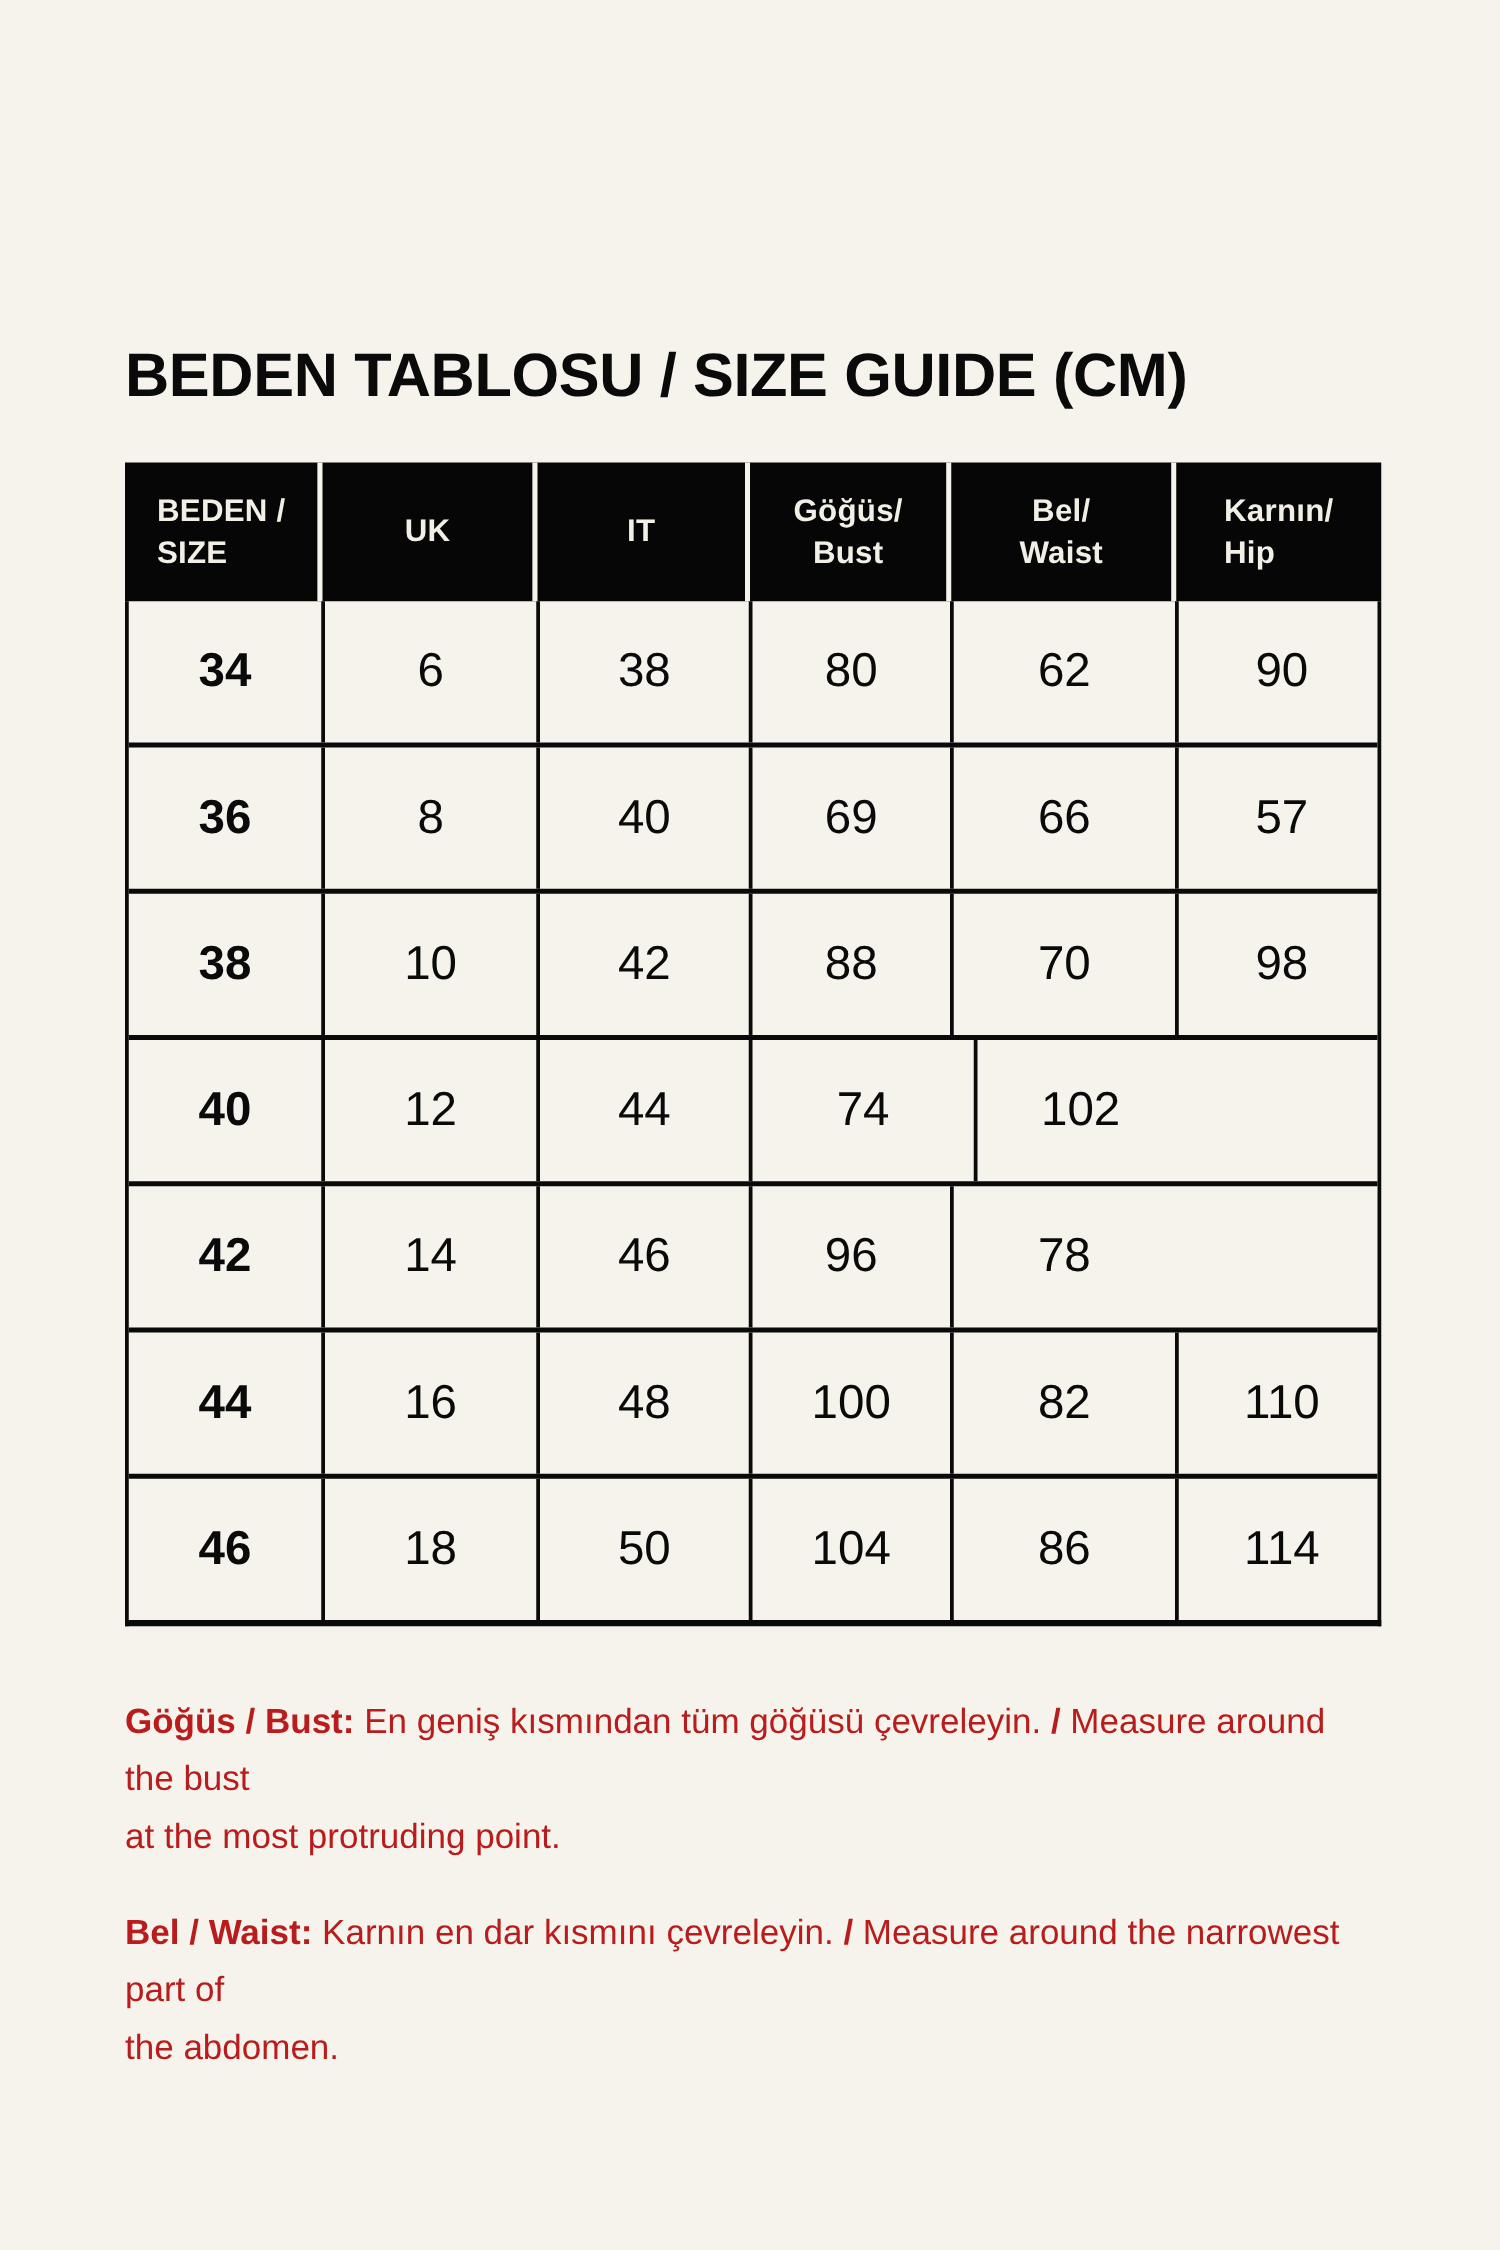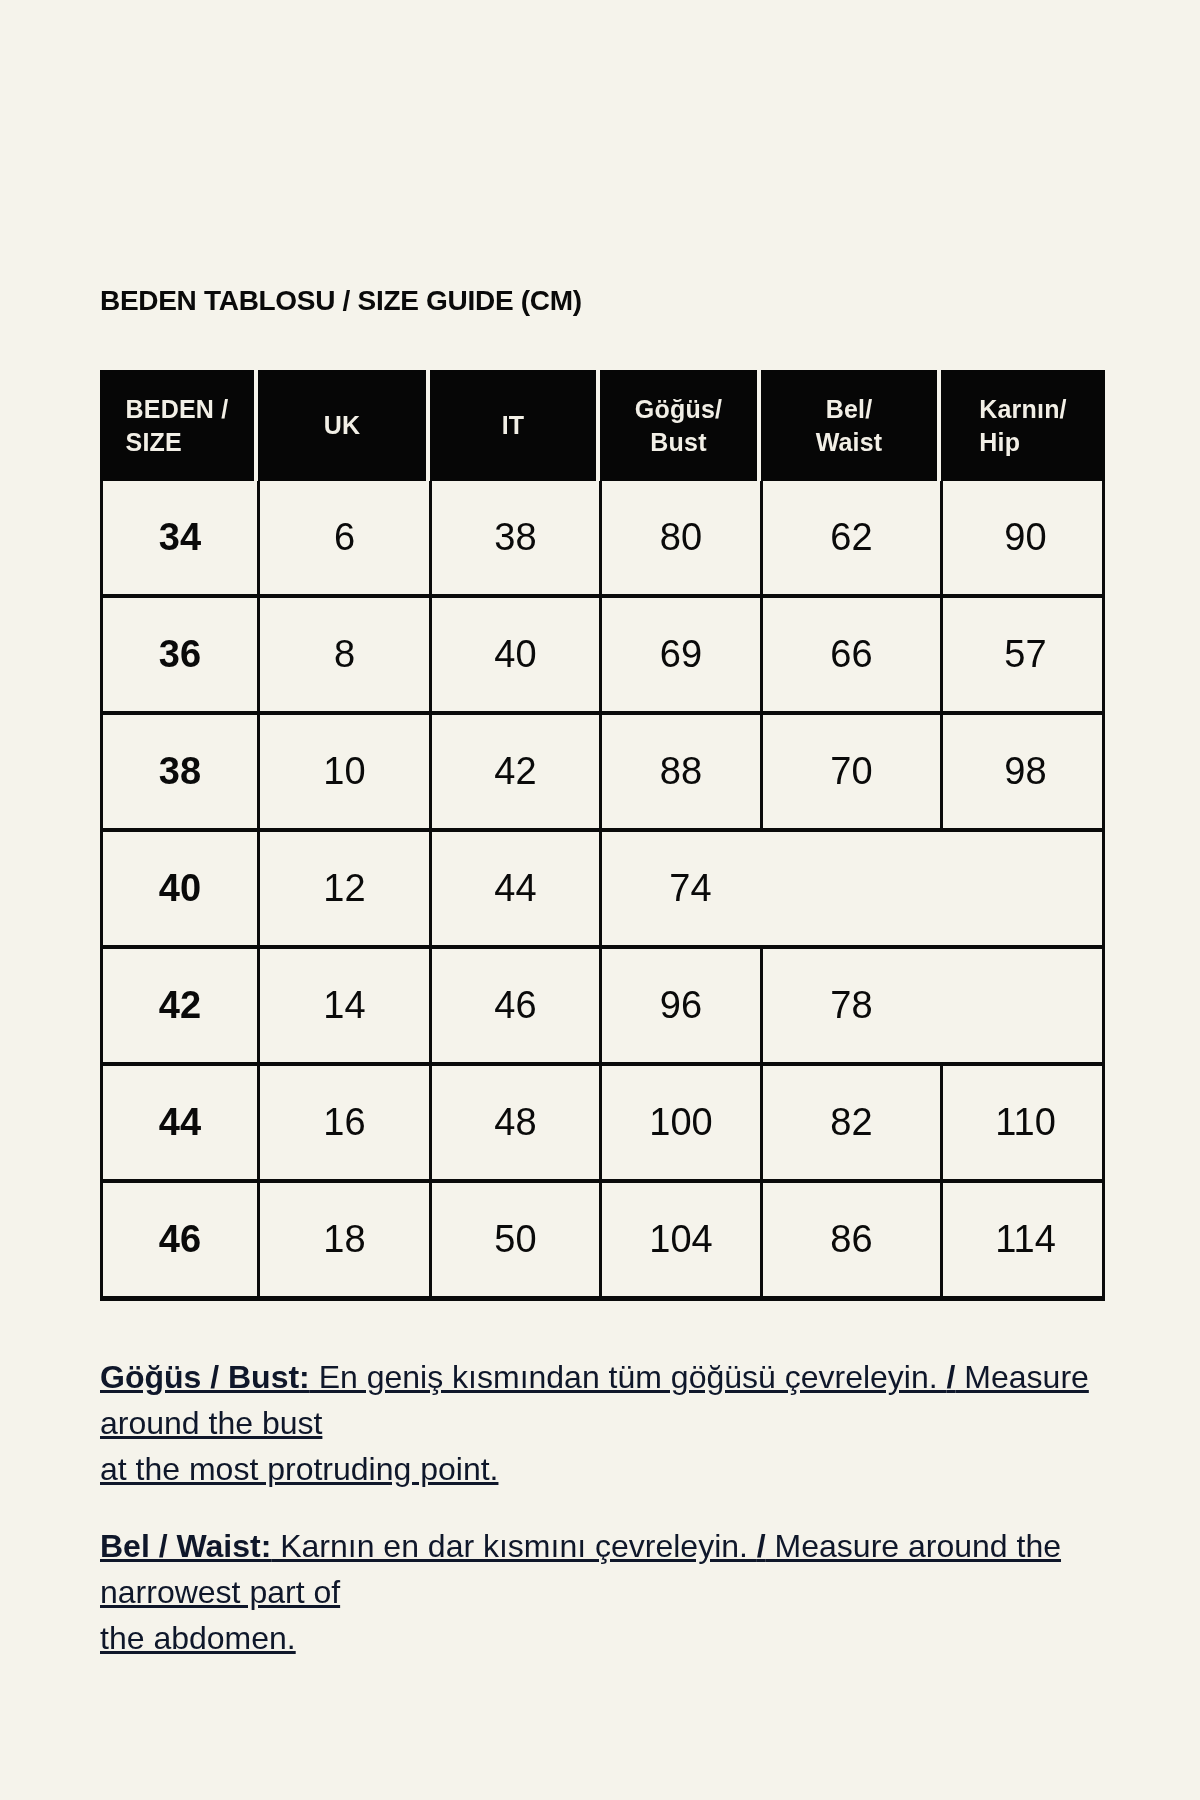--- a/index.html
+++ b/index.html
@@ -14,21 +14,21 @@
     background:var(--bg);
     font-family:"Liberation Sans","DejaVu Sans",sans-serif;
     color:var(--ink);
     overflow:hidden;
   }
   .page{width:1200px;height:1800px;padding-left:100px;padding-right:95px;}
 
   
   .title{
     margin-top:281px;
-    font-size:28px;
+    font-size:49px;
     line-height:40px;
     font-weight:700;
     letter-spacing:-0.3px;
     color:var(--ink);
   }
 
   
   .size-table{width:1005px;margin-top:49px;}
   .thead{display:flex;width:100%;}
   .thead .hcell{
@@ -72,25 +72,24 @@
   .c0{flex:0 0 154px;}
   .c1{flex:0 0 172px;}
   .c2{flex:0 0 170px;}
   .c3{flex:0 0 161px;}
   .c4{flex:0 0 180px;}
   .c5{flex:0 0 168px;}
 
   
   .notes{margin-top:53px;width:1005px;}
   .note{
-    font-size:32px;
+    font-size:28px;
     line-height:46px;
     margin-bottom:31px;
-    color:#0f172a;
-    text-decoration:underline;
+    color:#b91c1c;
   }
   .note b{font-weight:700;}
 </style>
 </head>
 <body>
 
 <div class="page">
 
   <h1 class="title">BEDEN TABLOSU / SIZE GUIDE (CM)</h1>
 
@@ -142,20 +141,21 @@
           <div class="tcell c2">42</div>
           <div class="tcell c3">88</div>
           <div class="tcell c4">70</div>
           <div class="tcell c5">98</div>
         </div>
         <div class="trow">
           <div class="tcell c0">40</div>
           <div class="tcell c1">12</div>
           <div class="tcell c2">44</div>
           <div class="tcell c4">74</div>
+          <div class="tcell c5">102</div>
         </div>
         <div class="trow">
           <div class="tcell c0">42</div>
           <div class="tcell c1">14</div>
           <div class="tcell c2">46</div>
           <div class="tcell c3">96</div>
           <div class="tcell c4">78</div>
         </div>
         <div class="trow">
           <div class="tcell c0">44</div>

